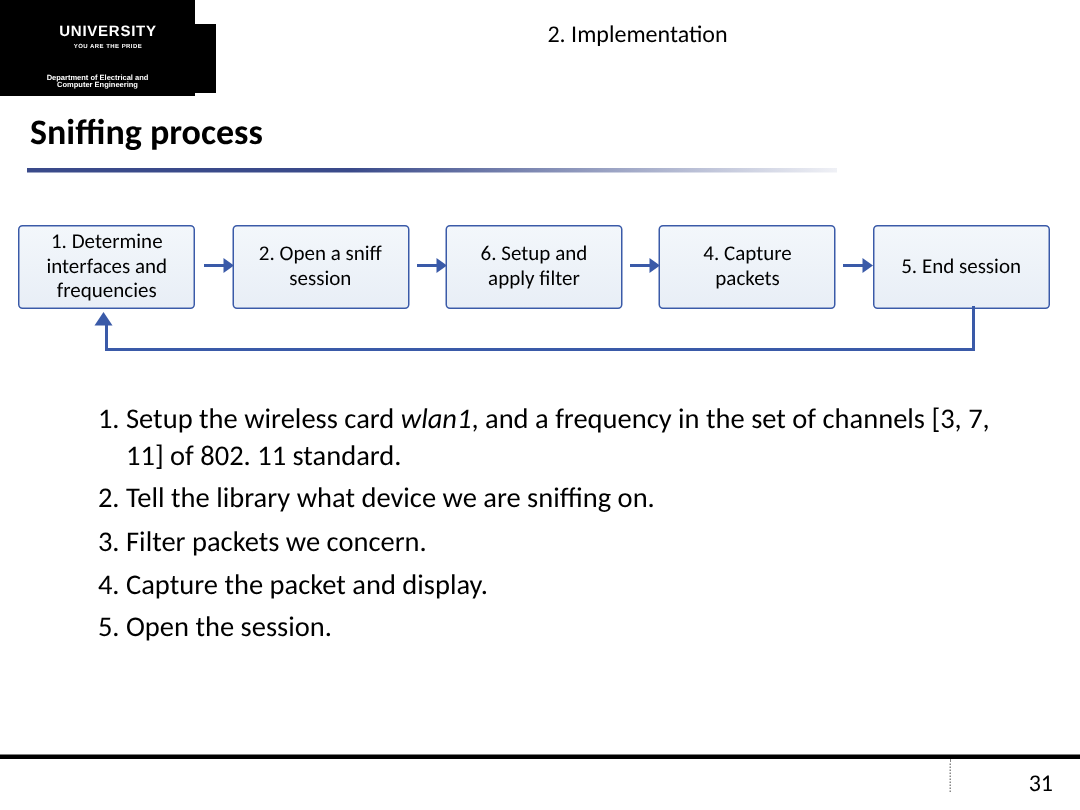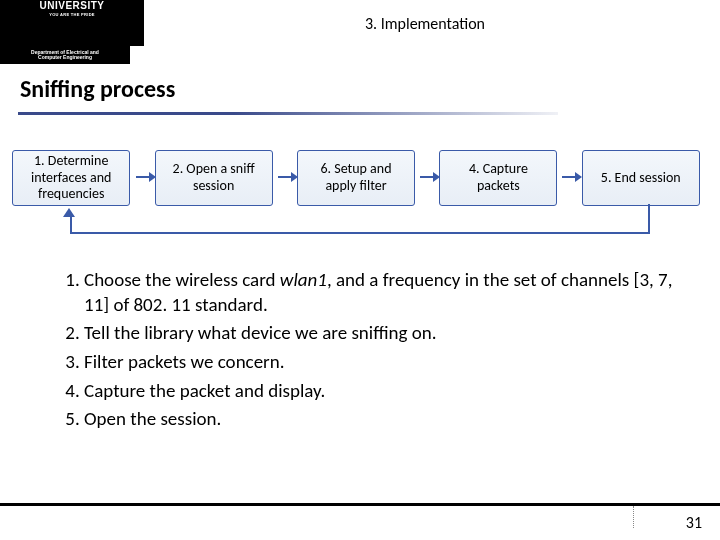--- a/index.html
+++ b/index.html
@@ -1,19 +1,19 @@
 <!DOCTYPE html>
 <html><head>
 <meta charset="utf-8">
 <style>
   * { box-sizing: border-box; margin: 0; padding: 0; }
   html, body { width: 720px; height: 540px; font-family: Calibri, Arial, sans-serif; background: #fff; overflow: hidden; }
   .slide { width: 720px; height: 540px; position: relative; }
   .header-bar { width: 720px; height: 46px; background: #000; position: relative; }
-  .uh-logo { position: absolute; left: 0; top: 0; width: 144px; height: 46px; background: #000; display: flex; flex-direction: column; align-items: center; }
+  .uh-logo { position: absolute; left: 0; top: 16px; width: 144px; height: 46px; background: #000; display: flex; flex-direction: column; align-items: center; }
   .uh-logo-u { color: #fff; font: bold 10px Arial; letter-spacing: 0.5px; }
   .uh-logo-of { color: #fff; font: bold 5px Arial; margin: 0 2px; }
   .uh-logo-h { color: #c8102e; font: 900 22px Arial; letter-spacing: 0; line-height: 0.9; }
   .uh-pride { color: #fff; font: bold 4px Arial; letter-spacing: 0.3px; margin-top: 1px; }
   .header-white { position: absolute; top: 0; left: 130px; right: 0; height: 46px; background: #fff; display: flex; align-items: center; justify-content: center; }
   .dept-bar { position: absolute; left: 0; top: 46px; width: 130px; height: 18px; background: #000; display: flex; flex-direction: column; align-items: center; justify-content: center; }
   .dept-bar span { color: #fff; font: bold 5px Arial; line-height: 1.05; }
   .title { position: absolute; left: 20px; top: 74px; font-size: 24px; font-weight: bold; color: #000; }
   .title-rule {
     position: absolute; left: 18px; top: 112px; width: 540px; height: 3px;
@@ -59,21 +59,21 @@
   .dotted { position: absolute; right: 86px; bottom: 12px; width: 1px; height: 22px; border-left: 1px dotted #888; }
   .page-num { position: absolute; right: 18px; bottom: 8px; font-size: 16px; color: #000; }
 </style>
 </head>
 <body>
 
 <div class="slide">
 
   <div class="header-bar">
     <div class="header-white">
-      <span>3. Implementation</span>
+      <span>2. Implementation</span>
     </div>
     <div class="uh-logo">
       <span class="uh-logo-u">UNIVERSITY</span>
       <span class="uh-pride">YOU ARE THE PRIDE</span>
     </div>
   </div>
 
   <div class="dept-bar">
     <span>Department of Electrical and</span>
     <span>Computer Engineering</span>
@@ -96,21 +96,21 @@
     </div>
   </div>
 
   <div class="loop-tail"></div>
   <div class="loop-back"></div>
   <div class="loop-head"></div>
 
   <div class="body-list">
     <ol>
       <li>
-        <span>Choose the wireless card </span><span class="wlan">wlan1</span><span>, and a frequency in the set of channels [3, 7, 11] of 802. 11 standard.</span>
+        <span>Setup the wireless card </span><span class="wlan">wlan1</span><span>, and a frequency in the set of channels [3, 7, 11] of 802. 11 standard.</span>
       </li>
       <li>
         <span>Tell the library what device we are sniffing on.</span>
       </li>
       <li>
         <span>Filter packets we concern.</span>
       </li>
       <li>
         <span>Capture the packet and display.</span>
       </li>

